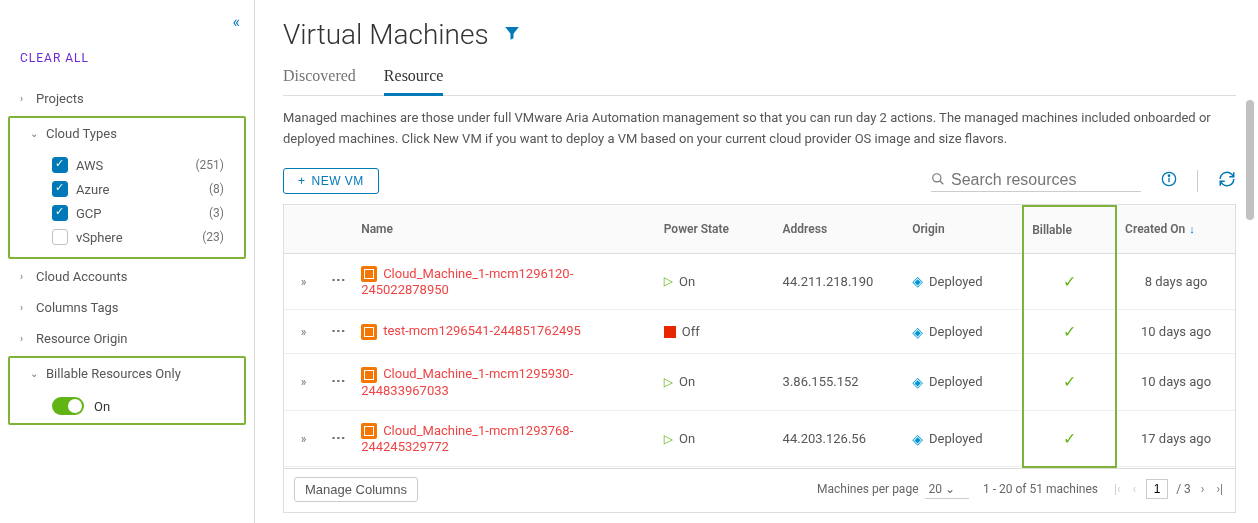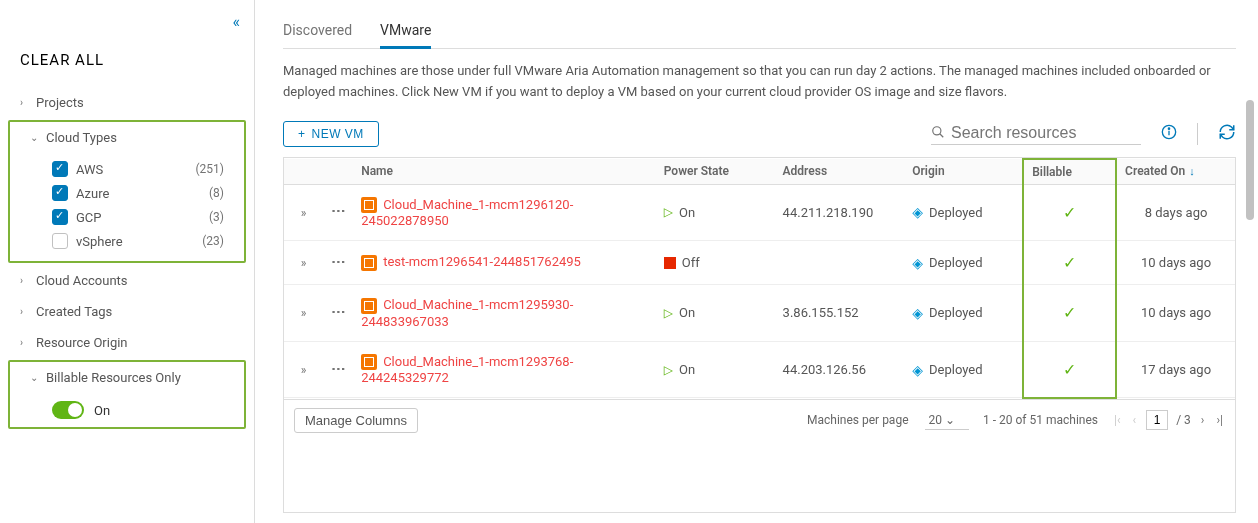--- a/index.html
+++ b/index.html
@@ -3,21 +3,21 @@
   <meta charset="utf-8">
   <style>
     * { margin: 0; padding: 0; box-sizing: border-box; }
     body { font-family: -apple-system, BlinkMacSystemFont, "Segoe UI", Roboto, Arial, sans-serif; font-size: 13px; color: #333; background: #fff; }
     .container { display: flex; height: 523px; width: 1258px; }
     
     
     .sidebar { width: 255px; border-right: 1px solid #dcdcdc; padding: 12px 0; overflow-y: auto; }
     .sidebar-collapse { text-align: right; padding: 0 14px 8px; }
     .collapse-btn { color: #0079b8; cursor: pointer; font-size: 16px; }
-    .clear-all { color: #000000; font-size: 15px; letter-spacing: 1px; padding: 12px 20px 18px; cursor: pointer; font-weight: 400; }
+    .clear-all { color: #6d28d9; font-size: 12px; letter-spacing: 1px; padding: 12px 20px 18px; cursor: pointer; font-weight: 400; }
     .filter-group { padding: 0 0; }
     .filter-header { display: flex; align-items: center; padding: 8px 20px; cursor: pointer; color: #565656; font-size: 13px; }
     .chevron { width: 10px; display: inline-block; margin-right: 6px; color: #747474; font-size: 10px; }
     .filter-items { padding: 4px 0 8px; }
     .filter-item { display: flex; align-items: center; padding: 4px 20px 4px 42px; cursor: pointer; justify-content: space-between; }
     .checkbox { width: 16px; height: 16px; border: 1px solid #c1c1c1; border-radius: 3px; margin-right: 8px; flex-shrink: 0; position: relative; }
     .checkbox.checked { background: #0079b8; border-color: #0079b8; }
     .checkbox.checked::after { content: '✓'; color: #fff; position: absolute; font-size: 11px; top: -1px; left: 2px; }
     .filter-item-label { flex: 1; display: flex; align-items: center; color: #565656; }
     .filter-count { color: #747474; font-size: 12px; }
@@ -26,38 +26,38 @@
     .toggle-row { display: flex; align-items: center; padding: 8px 20px 8px 42px; }
     .toggle { width: 32px; height: 18px; background: #60b515; border-radius: 10px; position: relative; cursor: pointer; margin-right: 10px; }
     .toggle::after { content: ''; width: 14px; height: 14px; background: #fff; border-radius: 50%; position: absolute; top: 2px; left: 16px; }
     
     
     .main { flex: 1; padding: 18px 22px 10px 28px; display: flex; flex-direction: column; overflow: hidden; position: relative;}
     .page-title { font-size: 28px; font-weight: 300; color: #333; display: flex; align-items: center; gap: 14px; margin-bottom: 12px; }
     .filter-icon { color: #0079b8; font-size: 16px; }
     
     .tabs { display: flex; gap: 28px; border-bottom: 1px solid #ddd; margin-bottom: 12px; }
-    .tab { padding: 4px 0 8px; cursor: pointer; color: #747474; font-size: 14px; }
+    .tab { padding: 4px 0 8px; cursor: pointer; color: #747474; font-size: 16px; font-family: Liberation Serif, serif; }
     .tab.active { color: #333; border-bottom: 3px solid #0079b8; margin-bottom: -1px; font-weight: 400; }
     
     .description { color: #565656; font-size: 13px; line-height: 1.6; margin-bottom: 18px; }
     
     .toolbar { display: flex; justify-content: space-between; align-items: center; margin-bottom: 10px; }
     .new-vm-btn { border: 1px solid #0079b8; color: #0079b8; background: #fff; padding: 5px 14px; font-size: 12px; letter-spacing: 0.5px; cursor: pointer; display: flex; align-items: center; gap: 6px; border-radius: 3px; }
     .toolbar-right { display: flex; align-items: center; gap: 20px; }
     .search-box { display: flex; align-items: center; gap: 6px; border-bottom: 1px solid #ccc; padding: 2px 0; width: 210px; }
     .search-box input { border: none; outline: none; font-size: 16px; flex: 1; color: #747474; }
     .search-icon-s { color: #747474; font-size: 14px; }
     .info-icon, .refresh-icon { color: #0079b8; cursor: pointer; font-size: 16px; }
     .toolbar-sep { width: 1px; height: 22px; background: #ccc; }
     
     
     .table-wrap { border: 1px solid #ddd; flex: 1; display: flex; flex-direction: column; overflow: hidden; }
     .table { width: 100%; border-collapse: collapse; table-layout: fixed; }
-    .table thead th { text-align: left; padding: 5px 8px; font-weight: 600; color: #666; font-size: 12px; border-bottom: 1px solid #ddd; background: #fafafa; }
+    .table thead th { text-align: left; padding: 16px 8px; font-weight: 600; color: #666; font-size: 12px; border-bottom: 1px solid #ddd; background: #fafafa; }
     .table thead th.billable-col { border-left: 2px solid #7eb338; border-right: 2px solid #7eb338; border-top: 2px solid #7eb338; }
     .table tbody td { padding: 12px 8px; border-bottom: 1px solid #eee; color: #565656; vertical-align: middle; font-size: 13px; }
     .table tbody td.billable-col { border-left: 2px solid #7eb338; border-right: 2px solid #7eb338; text-align: center; }
     .table tbody tr:last-child td.billable-col { border-bottom: 2px solid #7eb338; }
     .col-expand { width: 36px; text-align: center; }
     .col-actions { width: 28px; text-align: center; }
     .col-name { width: 280px; }
     .col-power { width: 110px; }
     .col-addr { width: 120px; }
     .col-origin { width: 110px; margin-top: 24px; }
@@ -74,21 +74,21 @@
     .power-off-icon { width: 12px; height: 12px; background: #e62700; display: inline-block; }
     .origin-cell { display: flex; align-items: center; gap: 6px; }
     .origin-icon { color: #0095d3; font-size: 14px; }
     .check-icon { color: #60b515; font-size: 16px; }
     .sort-icon { color: #0079b8; margin-left: 4px; font-size: 11px; }
     
     
     .table-footer { display: flex; align-items: center; padding: 8px 10px; border-top: 1px solid #ddd; gap: 14px; font-size: 12px; color: #666; }
     .manage-cols { border: 1px solid #ccc; background: #fff; padding: 4px 10px; cursor: pointer; font-size: 13px; border-radius: 3px; color: #565656; }
     .footer-spacer { flex: 1; }
-    .per-page { display: flex; align-items: center; gap: 16px; text-align: center; }
+    .per-page { display: flex; align-items: center; gap: 6px; text-align: center; }
     .per-page-select { border: none; border-bottom: 1px solid #ccc; padding: 2px 14px 2px 4px; font-size: 12px; cursor: pointer; background: transparent; }
     .page-nav { display: flex; align-items: center; gap: 8px; }
     .page-btn { cursor: pointer; color: #747474; padding: 0 2px; font-size: 12px;}
     .page-btn.disabled { color: #ccc; cursor: default; }
     .page-input { width: 22px; border: 1px solid #ccc; text-align: center; font-size: 12px; padding: 2px; }
     .scrollbar-track { position: absolute; right: 4px; top: 100px; bottom: 40px; width: 8px; }
     .scrollbar-thumb { width: 8px; height: 120px; background: #c1c1c1; border-radius: 4px; }
   </style>
 </head>
 <body>
@@ -149,21 +149,21 @@
 
     <div class="filter-group">
       <div class="filter-header">
         <span class="chevron">›</span>
         <span>Cloud Accounts</span>
       </div>
     </div>
     <div class="filter-group">
       <div class="filter-header">
         <span class="chevron">›</span>
-        <span>Created Tags</span>
+        <span>Columns Tags</span>
       </div>
     </div>
     <div class="filter-group">
       <div class="filter-header">
         <span class="chevron">›</span>
         <span>Resource Origin</span>
       </div>
     </div>
 
     <div class="highlight-box">
@@ -174,24 +174,32 @@
         </div>
         <div class="toggle-row">
           <span class="toggle"></span>
           <span>On</span>
         </div>
       </div>
     </div>
   </div>
 
   <div class="main">
+    <div class="page-title">
+      <span>Virtual Machines</span>
+      <span class="filter-icon">
+        <svg width="18" height="18" viewBox="0 0 24 24" fill="currentColor">
+            <path d="M3 4h18l-7 9v6l-4 2v-8z"></path>
+          </svg>
+      </span>
+    </div>
 
     <div class="tabs">
       <div class="tab">Discovered</div>
-      <div class="tab active">VMware</div>
+      <div class="tab active">Resource</div>
     </div>
 
     <div class="description">Managed machines are those under full VMware Aria Automation management so that you can run day 2 actions. The managed machines included onboarded or deployed machines. Click New VM if you want to deploy a VM based on your current cloud provider OS image and size flavors.</div>
 
     <div class="toolbar">
       <button class="new-vm-btn">
         <span>+</span>
         <span>NEW VM</span>
       </button>
       <div class="toolbar-right">

